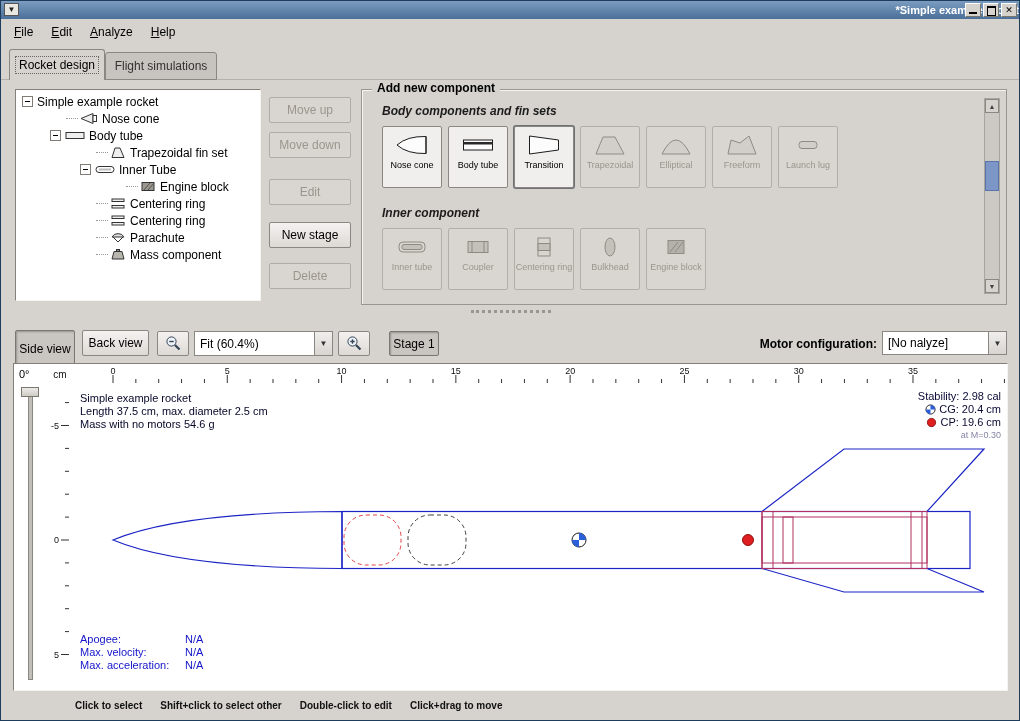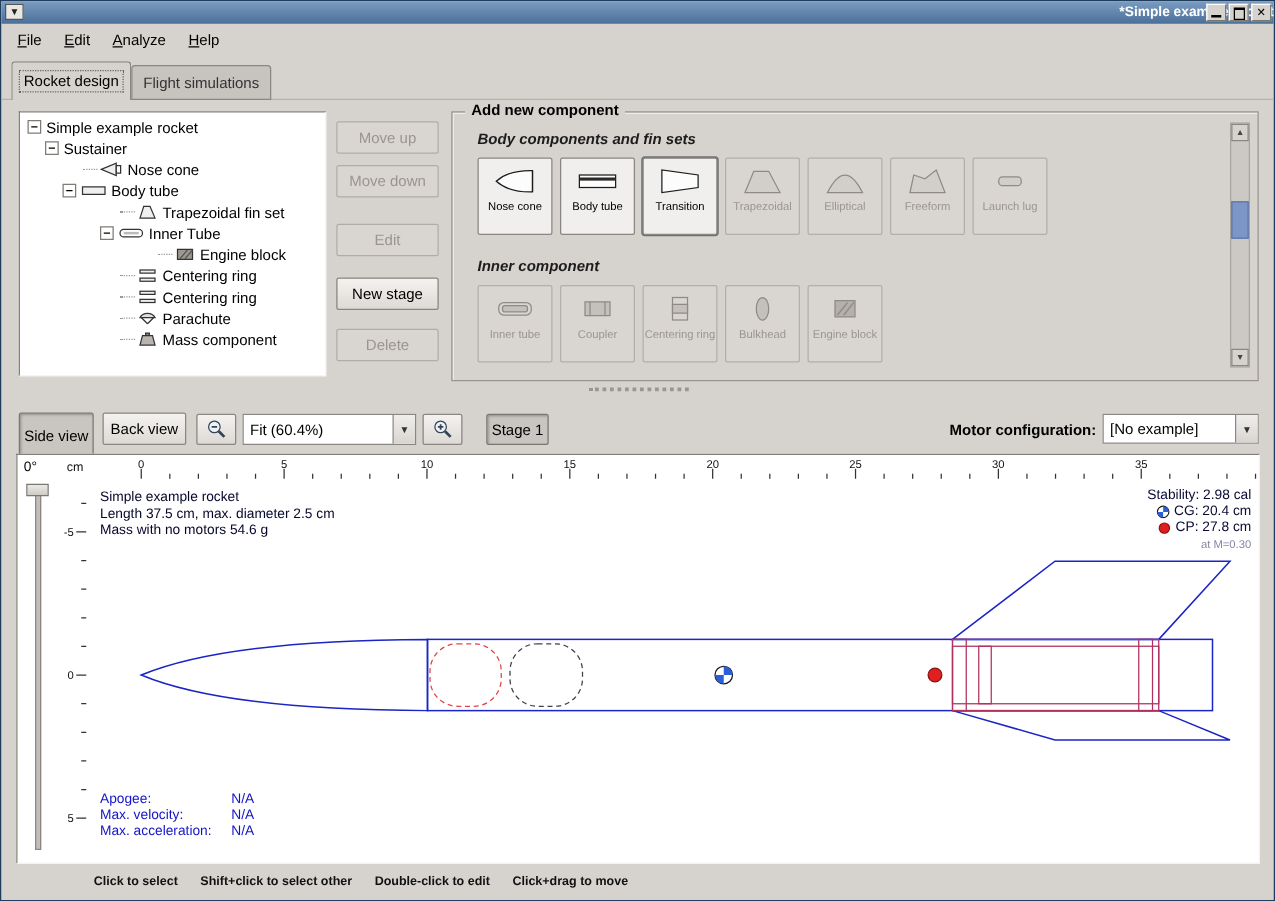--- a/index.html
+++ b/index.html
@@ -101,24 +101,20 @@
     <div class="tab inactive">
         <span>Flight simulations</span>
       </div>
   </div>
 
   <div class="tree-panel">
     <div class="trow" style="padding-left:4px">
       <span class="expander"></span>
       <span>Simple example rocket</span>
     </div>
-    <div class="trow" style="padding-left:18px">
-      <span class="expander"></span>
-      <span>Sustainer</span>
-    </div>
     <div class="trow" style="padding-left:48px">
       <span class="conn"></span>
       <svg class="ticon" width="18" height="13" viewBox="0 0 18 13">
           <polygon points="1,6.5 13,1.5 13,11.5" fill="#efefef" stroke="#333"></polygon>
           <rect x="13" y="3.5" width="3.5" height="6" fill="#fff" stroke="#333"></rect>
         </svg>
       <span>Nose cone</span>
     </div>
     <div class="trow" style="padding-left:32px">
       <span class="expander"></span>
@@ -305,21 +301,21 @@
     <svg width="17" height="17" viewBox="0 0 17 17">
         <circle cx="6.5" cy="6.5" r="4.6" fill="#eef2f8" stroke="#334455"></circle>
         <line x1="10" y1="10" x2="14.5" y2="14.5" stroke="#334455" stroke-width="2.2"></line>
         <line x1="4.3" y1="6.5" x2="8.7" y2="6.5" stroke="#334455" stroke-width="1.4"></line>
         <line x1="6.5" y1="4.3" x2="6.5" y2="8.7" stroke="#334455" stroke-width="1.4"></line>
       </svg>
   </div>
   <div class="btn pressed" style="left:388px;top:330px;width:50px;height:25px">Stage 1</div>
   <div class="toolbar-label" style="left:700px;top:336px;width:176px;text-align:right">Motor configuration:</div>
   <div class="combo" style="left:881px;top:330px;width:125px;height:24px">
-    <span class="combo-text">[No example]</span>
+    <span class="combo-text">[No nalyze]</span>
     <span class="combo-arrow">▼</span>
   </div>
 
   <div class="figure-panel">
     <div class="rot-label">0°</div>
     <div class="slider-track"></div>
     <div class="slider-handle"></div>
     <div class="corner-unit">cm</div>
     <svg class="hruler" id="hruler-svg" width="937" height="20">
         <line x1="43" x2="43" y1="9" y2="17" stroke="#333" stroke-width="1"></line>
@@ -432,21 +428,21 @@
               <circle cx="6" cy="6" r="5" fill="#fff" stroke="#1a1a1a"></circle>
               <path d="M6,6 L6,1 A5,5 0 0 1 11,6 Z" fill="#2b5fd9"></path>
               <path d="M6,6 L6,11 A5,5 0 0 1 1,6 Z" fill="#2b5fd9"></path>
             </svg>
           <span>CG: 20.4 cm</span>
         </div>
         <div class="leg-line">
           <svg width="11" height="11" viewBox="0 0 12 12">
               <circle cx="6" cy="6" r="4.5" fill="#e02020" stroke="#8c1010"></circle>
             </svg>
-          <span>CP: 27.8 cm</span>
+          <span>CP: 19.6 cm</span>
         </div>
         <div class="leg-mach">at M=0.30</div>
       </div>
 
       <div class="fig-sim">
         <div class="sim-row">
             <span class="sl">Apogee:</span>
             <span>N/A</span>
           </div>
         <div class="sim-row">

